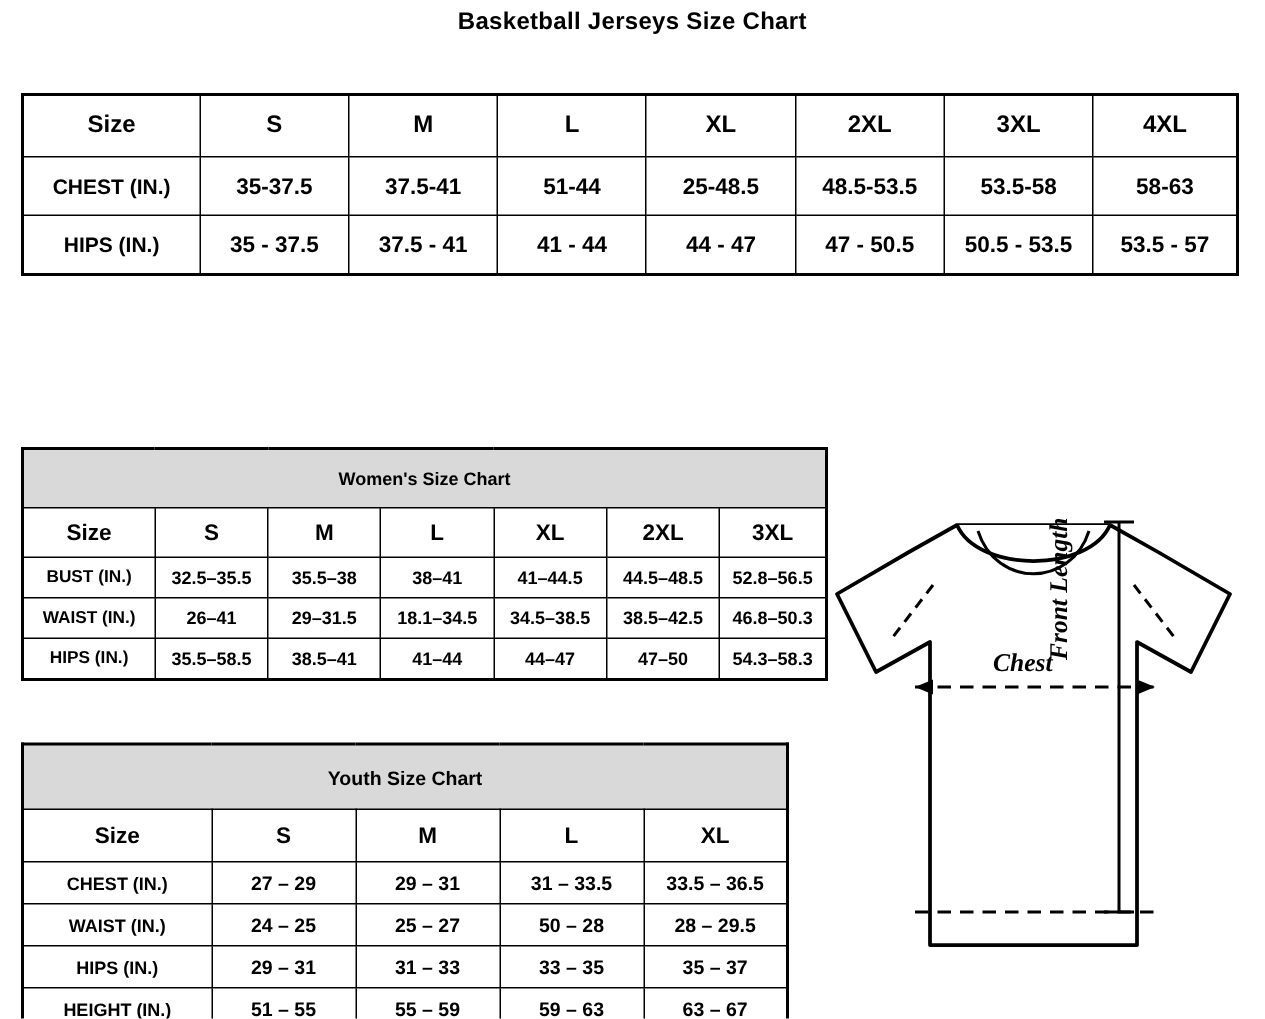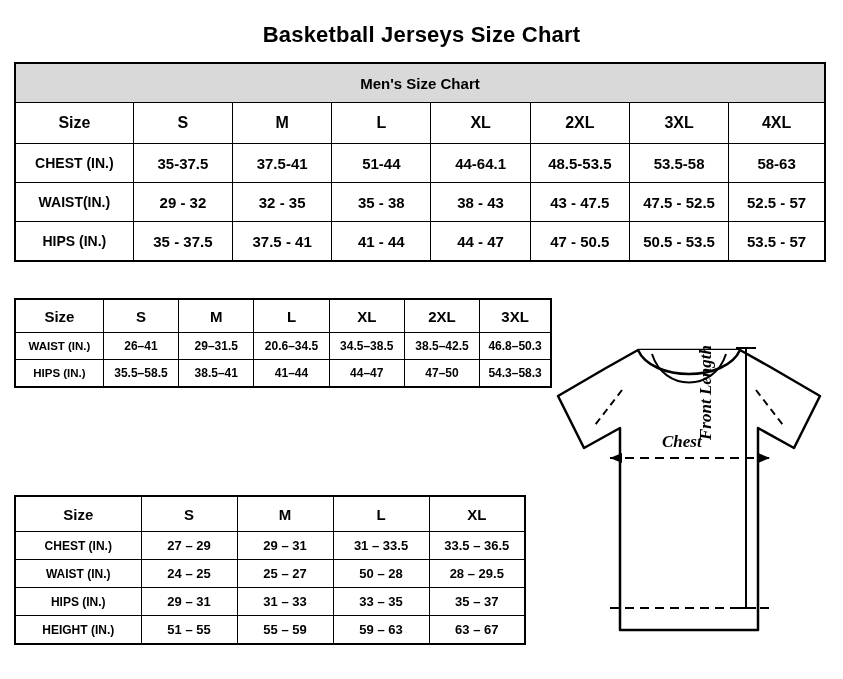--- a/index.html
+++ b/index.html
@@ -14,24 +14,23 @@
     font-family: "Liberation Sans", sans-serif;
     color: #000000;
     overflow: hidden;
   }
   #page-title {
     position: absolute;
     top: 6px;
     left: 0;
     width: 843px;
     text-align: center;
-    font-size: 22px;
+    font-size: 16px;
     font-weight: bold;
     letter-spacing: 0.2px;
-    margin-top: 16px;
   }
 
   table.chart {
     border-collapse: collapse;
     table-layout: fixed;
     position: absolute;
     background: #ffffff;
   }
   table.chart td, table.chart th {
     border: 1px solid #000000;
@@ -124,93 +123,92 @@
 <table class="chart" id="men-chart">
   <colgroup>
     <col style="width:118px">
     <col style="width:99px">
     <col style="width:99px">
     <col style="width:99px">
     <col style="width:99px">
     <col style="width:99px">
     <col style="width:99px">
     <col style="width:96px">
-  </colgroup>
-  <tbody>
-    <tr class="title-row hdr-row">
-      <td colspan="8" class="hdr-title band">Men's Size Chart</td>
-    </tr>
-    <tr class="size-row">
-      <td>Size</td>
-      <td>S</td>
-      <td>M</td>
-      <td>L</td>
-      <td>XL</td>
-      <td>2XL</td>
-      <td>3XL</td>
-      <td>4XL</td>
-    </tr>
-    <tr>
-      <td class="rowlabel">CHEST (IN.)</td>
-      <td>35-37.5</td>
-      <td>37.5-41</td>
-      <td>51-44</td>
-      <td>44-64.1</td>
-      <td>48.5-53.5</td>
-      <td>53.5-58</td>
-      <td>58-63</td>
-    </tr>
-    <tr>
-      <td class="rowlabel">WAIST(IN.)</td>
-      <td>29 - 32</td>
-      <td>32 - 35</td>
-      <td>35 - 38</td>
-      <td>38 - 43</td>
-      <td>43 - 47.5</td>
-      <td>47.5 - 52.5</td>
-      <td>52.5 - 57</td>
-    </tr>
-    <tr>
-      <td class="rowlabel">HIPS (IN.)</td>
-      <td>35 - 37.5</td>
-      <td>37.5 - 41</td>
-      <td>41 - 44</td>
-      <td>44 - 47</td>
-      <td>47 - 50.5</td>
-      <td>50.5 - 53.5</td>
-      <td>53.5 - 57</td>
-    </tr>
-  </tbody>
-</table>
-
-<table class="chart" id="women-chart">
-  <colgroup>
-    <col style="width:88px">
-    <col style="width:75px">
-    <col style="width:75px">
-    <col style="width:75px">
-    <col style="width:75px">
-    <col style="width:75px">
-    <col style="width:71px">
   </colgroup>
   <tbody>
     <tr class="size-row">
       <td>Size</td>
       <td>S</td>
       <td>M</td>
       <td>L</td>
       <td>XL</td>
       <td>2XL</td>
       <td>3XL</td>
+      <td>4XL</td>
+    </tr>
+    <tr>
+      <td class="rowlabel">CHEST (IN.)</td>
+      <td>35-37.5</td>
+      <td>37.5-41</td>
+      <td>51-44</td>
+      <td>25-48.5</td>
+      <td>48.5-53.5</td>
+      <td>53.5-58</td>
+      <td>58-63</td>
+    </tr>
+    <tr>
+      <td class="rowlabel">HIPS (IN.)</td>
+      <td>35 - 37.5</td>
+      <td>37.5 - 41</td>
+      <td>41 - 44</td>
+      <td>44 - 47</td>
+      <td>47 - 50.5</td>
+      <td>50.5 - 53.5</td>
+      <td>53.5 - 57</td>
+    </tr>
+  </tbody>
+</table>
+
+<table class="chart" id="women-chart">
+  <colgroup>
+    <col style="width:88px">
+    <col style="width:75px">
+    <col style="width:75px">
+    <col style="width:75px">
+    <col style="width:75px">
+    <col style="width:75px">
+    <col style="width:71px">
+  </colgroup>
+  <tbody>
+    <tr class="title-row hdr-row">
+      <td colspan="7" class="hdr-title band">Women's Size Chart</td>
+    </tr>
+    <tr class="size-row">
+      <td>Size</td>
+      <td>S</td>
+      <td>M</td>
+      <td>L</td>
+      <td>XL</td>
+      <td>2XL</td>
+      <td>3XL</td>
+    </tr>
+    <tr>
+      <td class="rowlabel">BUST (IN.)</td>
+      <td>32.5–35.5</td>
+      <td>35.5–38</td>
+      <td>38–41</td>
+      <td>41–44.5</td>
+      <td>44.5–48.5</td>
+      <td>52.8–56.5</td>
     </tr>
     <tr>
       <td class="rowlabel">WAIST (IN.)</td>
       <td>26–41</td>
       <td>29–31.5</td>
-      <td>20.6–34.5</td>
+      <td>18.1–34.5</td>
       <td>34.5–38.5</td>
       <td>38.5–42.5</td>
       <td>46.8–50.3</td>
     </tr>
     <tr>
       <td class="rowlabel">HIPS (IN.)</td>
       <td>35.5–58.5</td>
       <td>38.5–41</td>
       <td>41–44</td>
       <td>44–47</td>
@@ -222,20 +220,23 @@
 
 <table class="chart" id="youth-chart">
   <colgroup>
     <col style="width:126px">
     <col style="width:96px">
     <col style="width:96px">
     <col style="width:96px">
     <col style="width:96px">
   </colgroup>
   <tbody>
+    <tr class="title-row hdr-row">
+      <td colspan="5" class="hdr-title band">Youth Size Chart</td>
+    </tr>
     <tr class="size-row">
       <td>Size</td>
       <td>S</td>
       <td>M</td>
       <td>L</td>
       <td>XL</td>
     </tr>
     <tr>
       <td class="rowlabel">CHEST (IN.)</td>
       <td>27 – 29</td>

